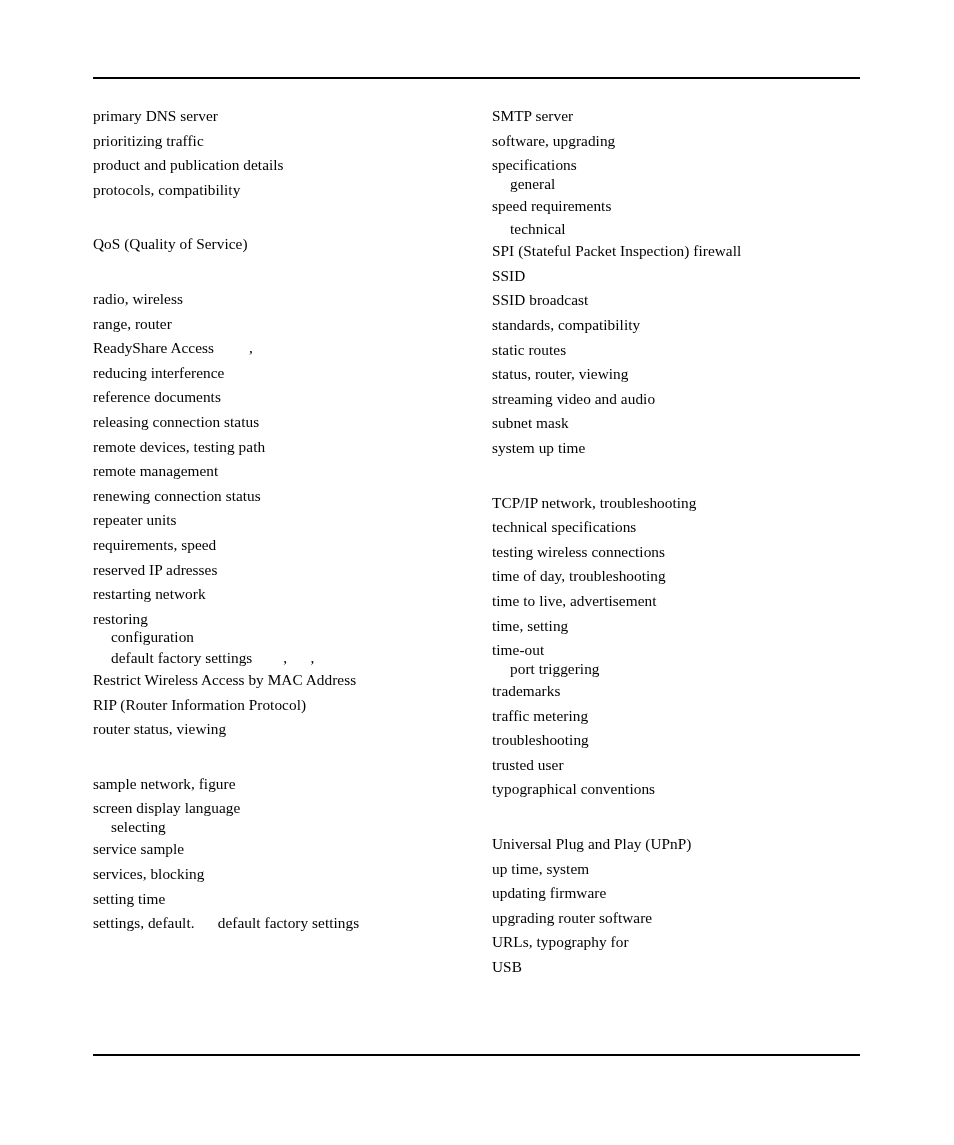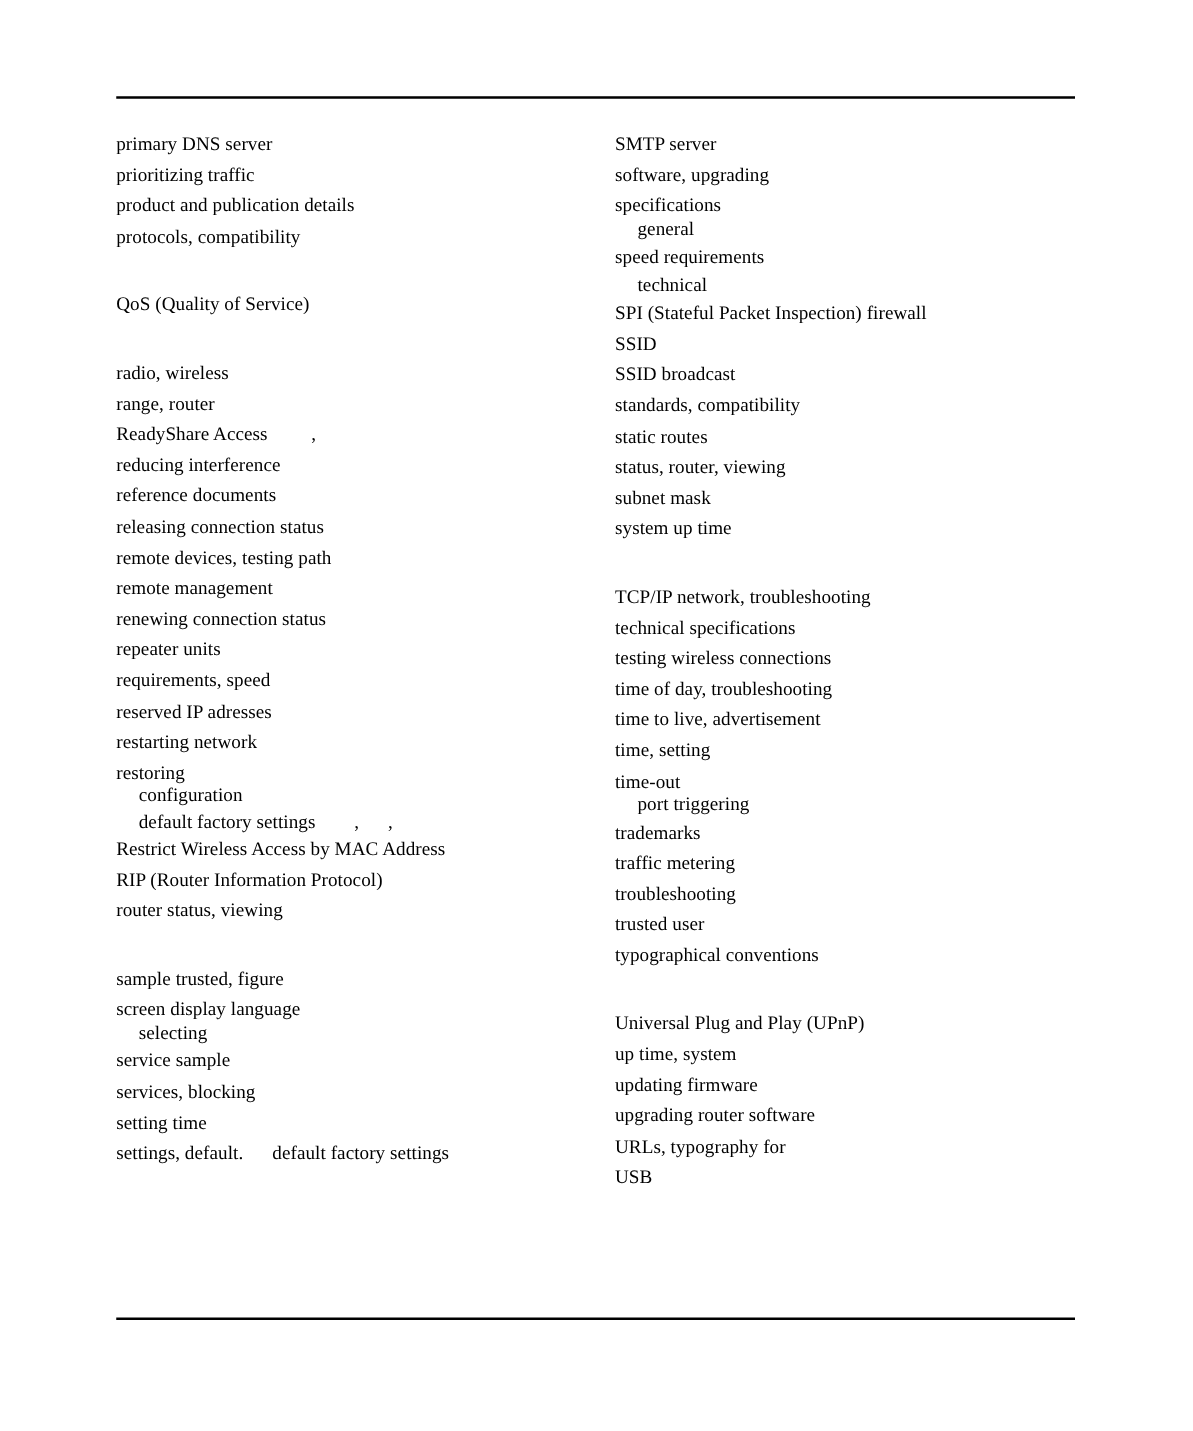--- a/index.html
+++ b/index.html
@@ -99,21 +99,21 @@
           <div class="entry">reserved IP adresses</div>
           <div class="entry">restarting network</div>
           <div class="entry">restoring</div>
           <div class="entry sub sub-first">configuration</div>
           <div class="entry sub">default factory settings        ,      ,</div>
           <div class="entry">Restrict Wireless Access by MAC Address</div>
           <div class="entry">RIP (Router Information Protocol)</div>
           <div class="entry">router status, viewing</div>
         </div>
         <div class="group">
-          <div class="entry">sample trusted, figure</div>
+          <div class="entry">sample network, figure</div>
           <div class="entry">screen display language</div>
           <div class="entry sub sub-first">selecting</div>
           <div class="entry">service sample</div>
           <div class="entry">services, blocking</div>
           <div class="entry">setting time</div>
           <div class="entry">settings, default.      default factory settings</div>
         </div>
       </div>
     <div class="col col-right">
         <div class="group">
@@ -122,20 +122,21 @@
           <div class="entry">specifications</div>
           <div class="entry sub sub-first">general</div>
           <div class="entry">speed requirements</div>
           <div class="entry sub">technical</div>
           <div class="entry">SPI (Stateful Packet Inspection) firewall</div>
           <div class="entry">SSID</div>
           <div class="entry">SSID broadcast</div>
           <div class="entry">standards, compatibility</div>
           <div class="entry">static routes</div>
           <div class="entry">status, router, viewing</div>
+          <div class="entry">streaming video and audio</div>
           <div class="entry">subnet mask</div>
           <div class="entry">system up time</div>
         </div>
         <div class="group">
           <div class="entry">TCP/IP network, troubleshooting</div>
           <div class="entry">technical specifications</div>
           <div class="entry">testing wireless connections</div>
           <div class="entry">time of day, troubleshooting</div>
           <div class="entry">time to live, advertisement</div>
           <div class="entry">time, setting</div>

